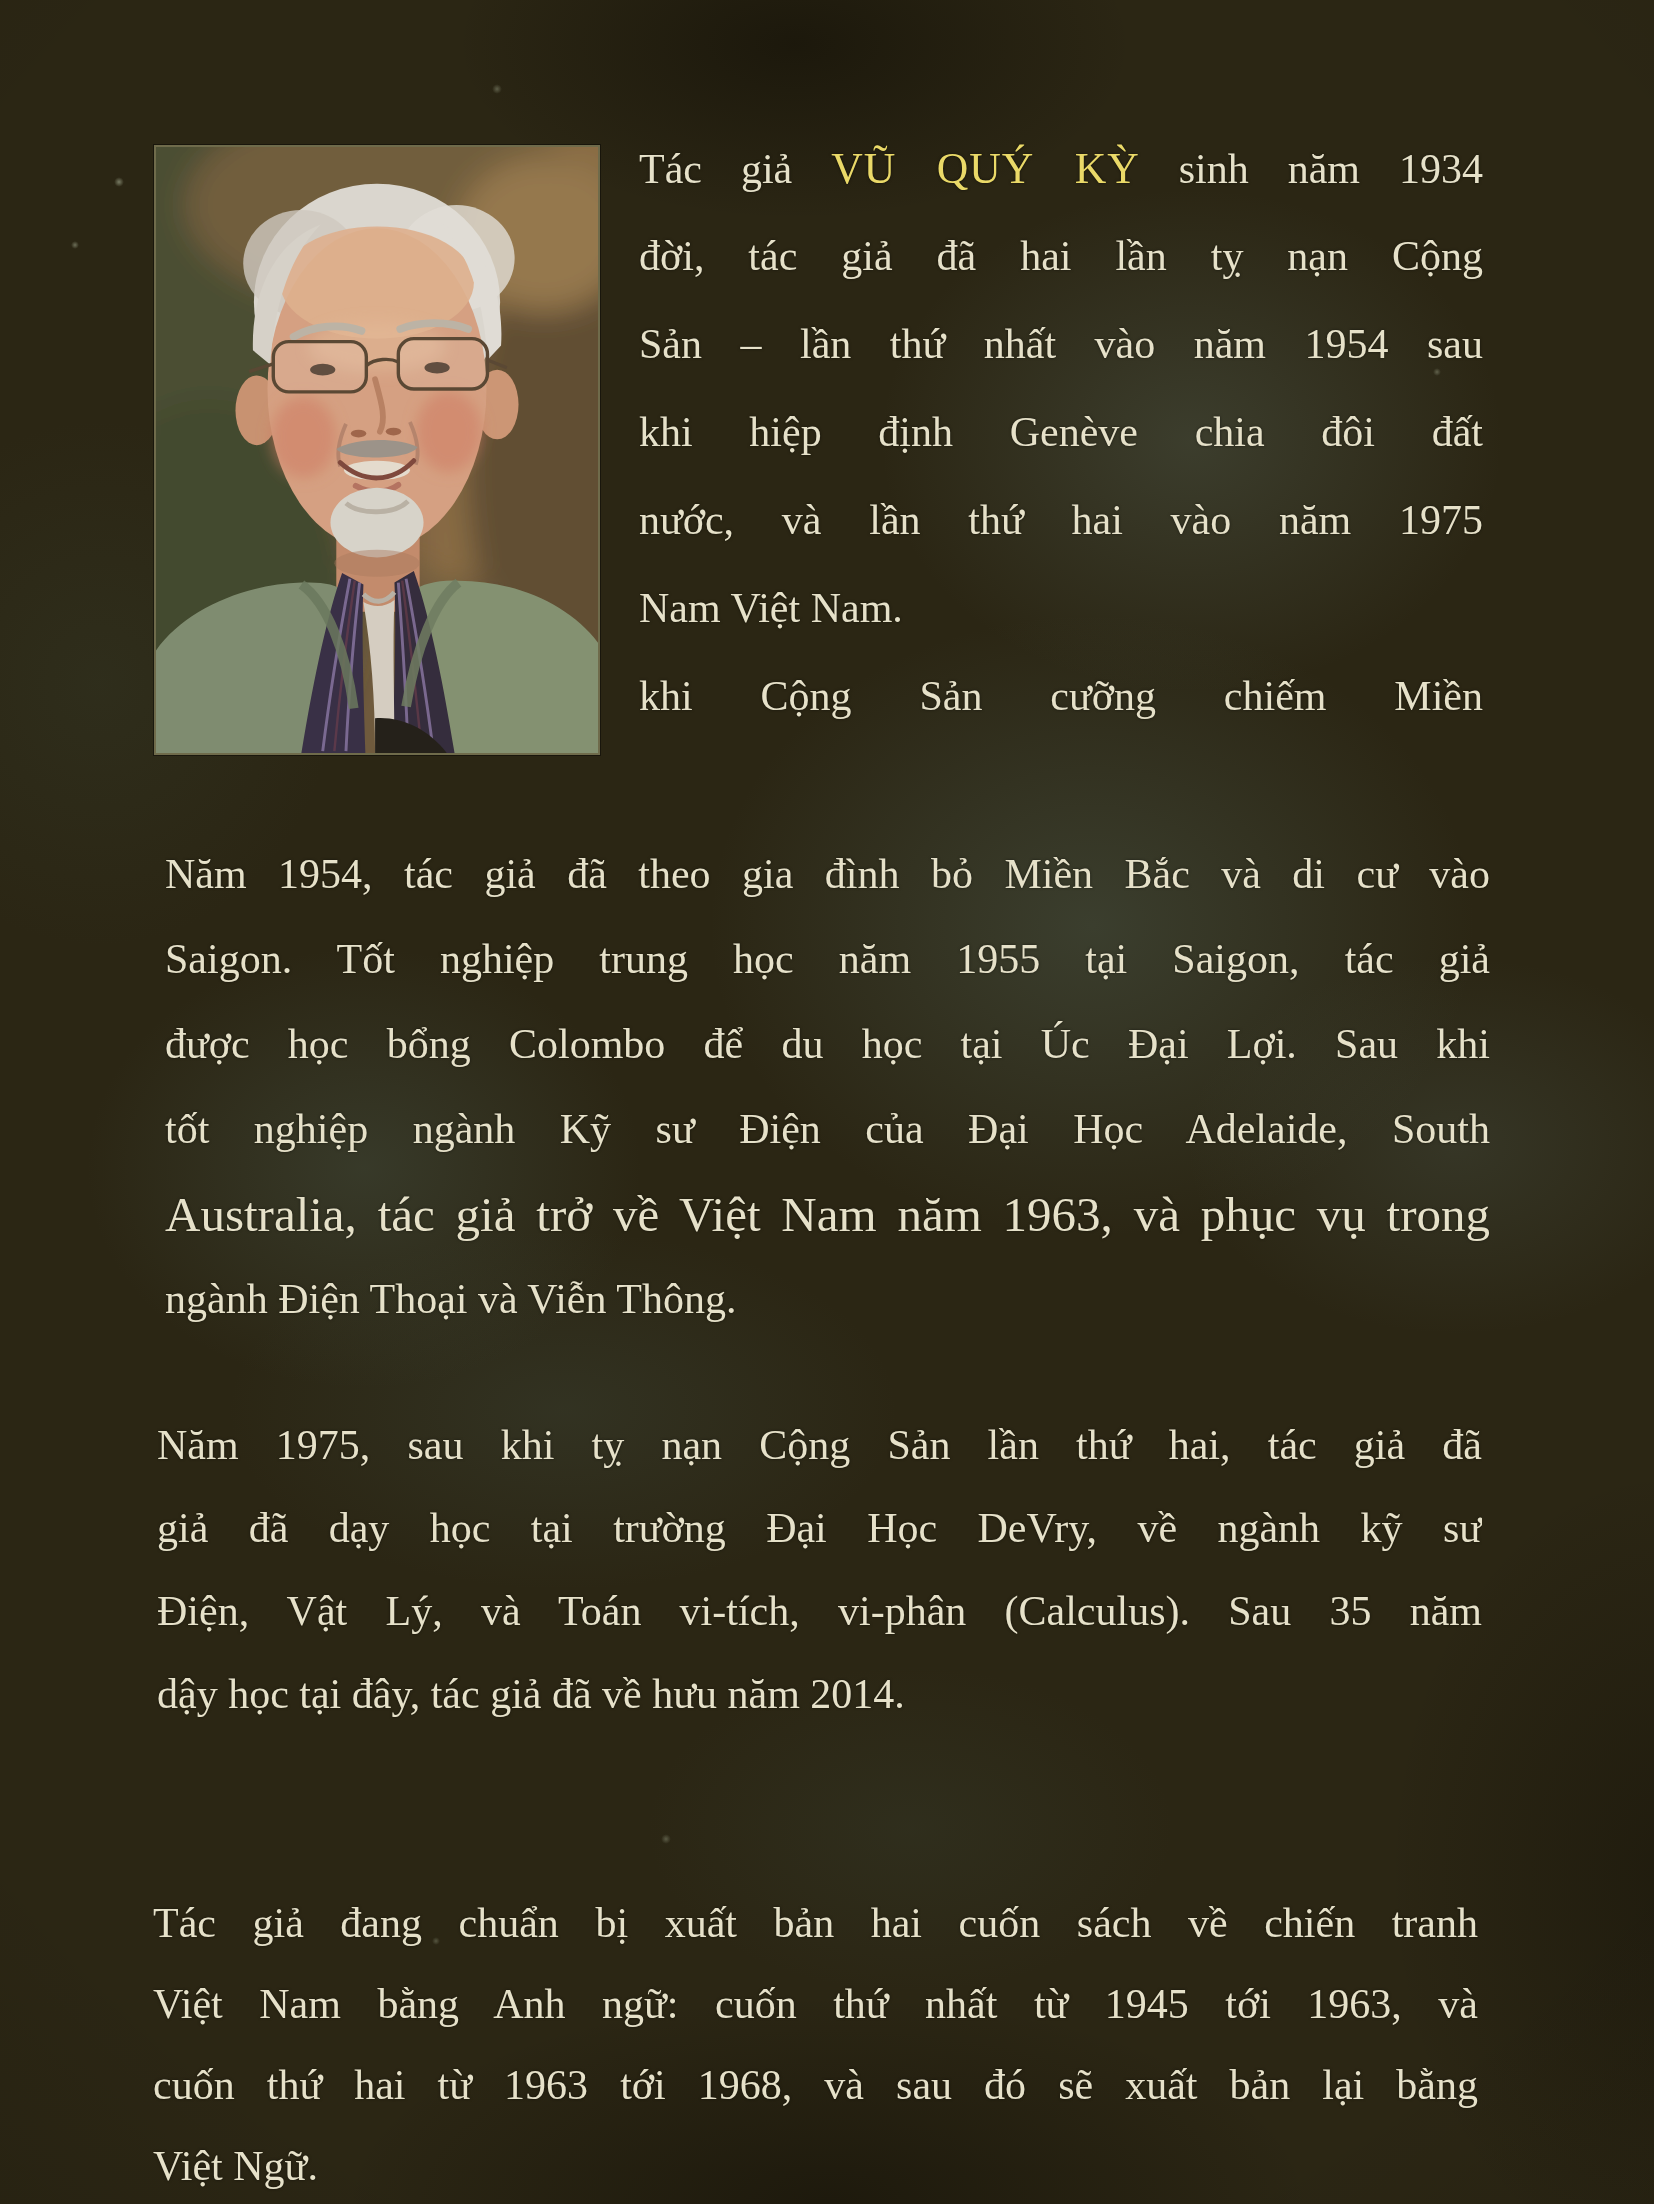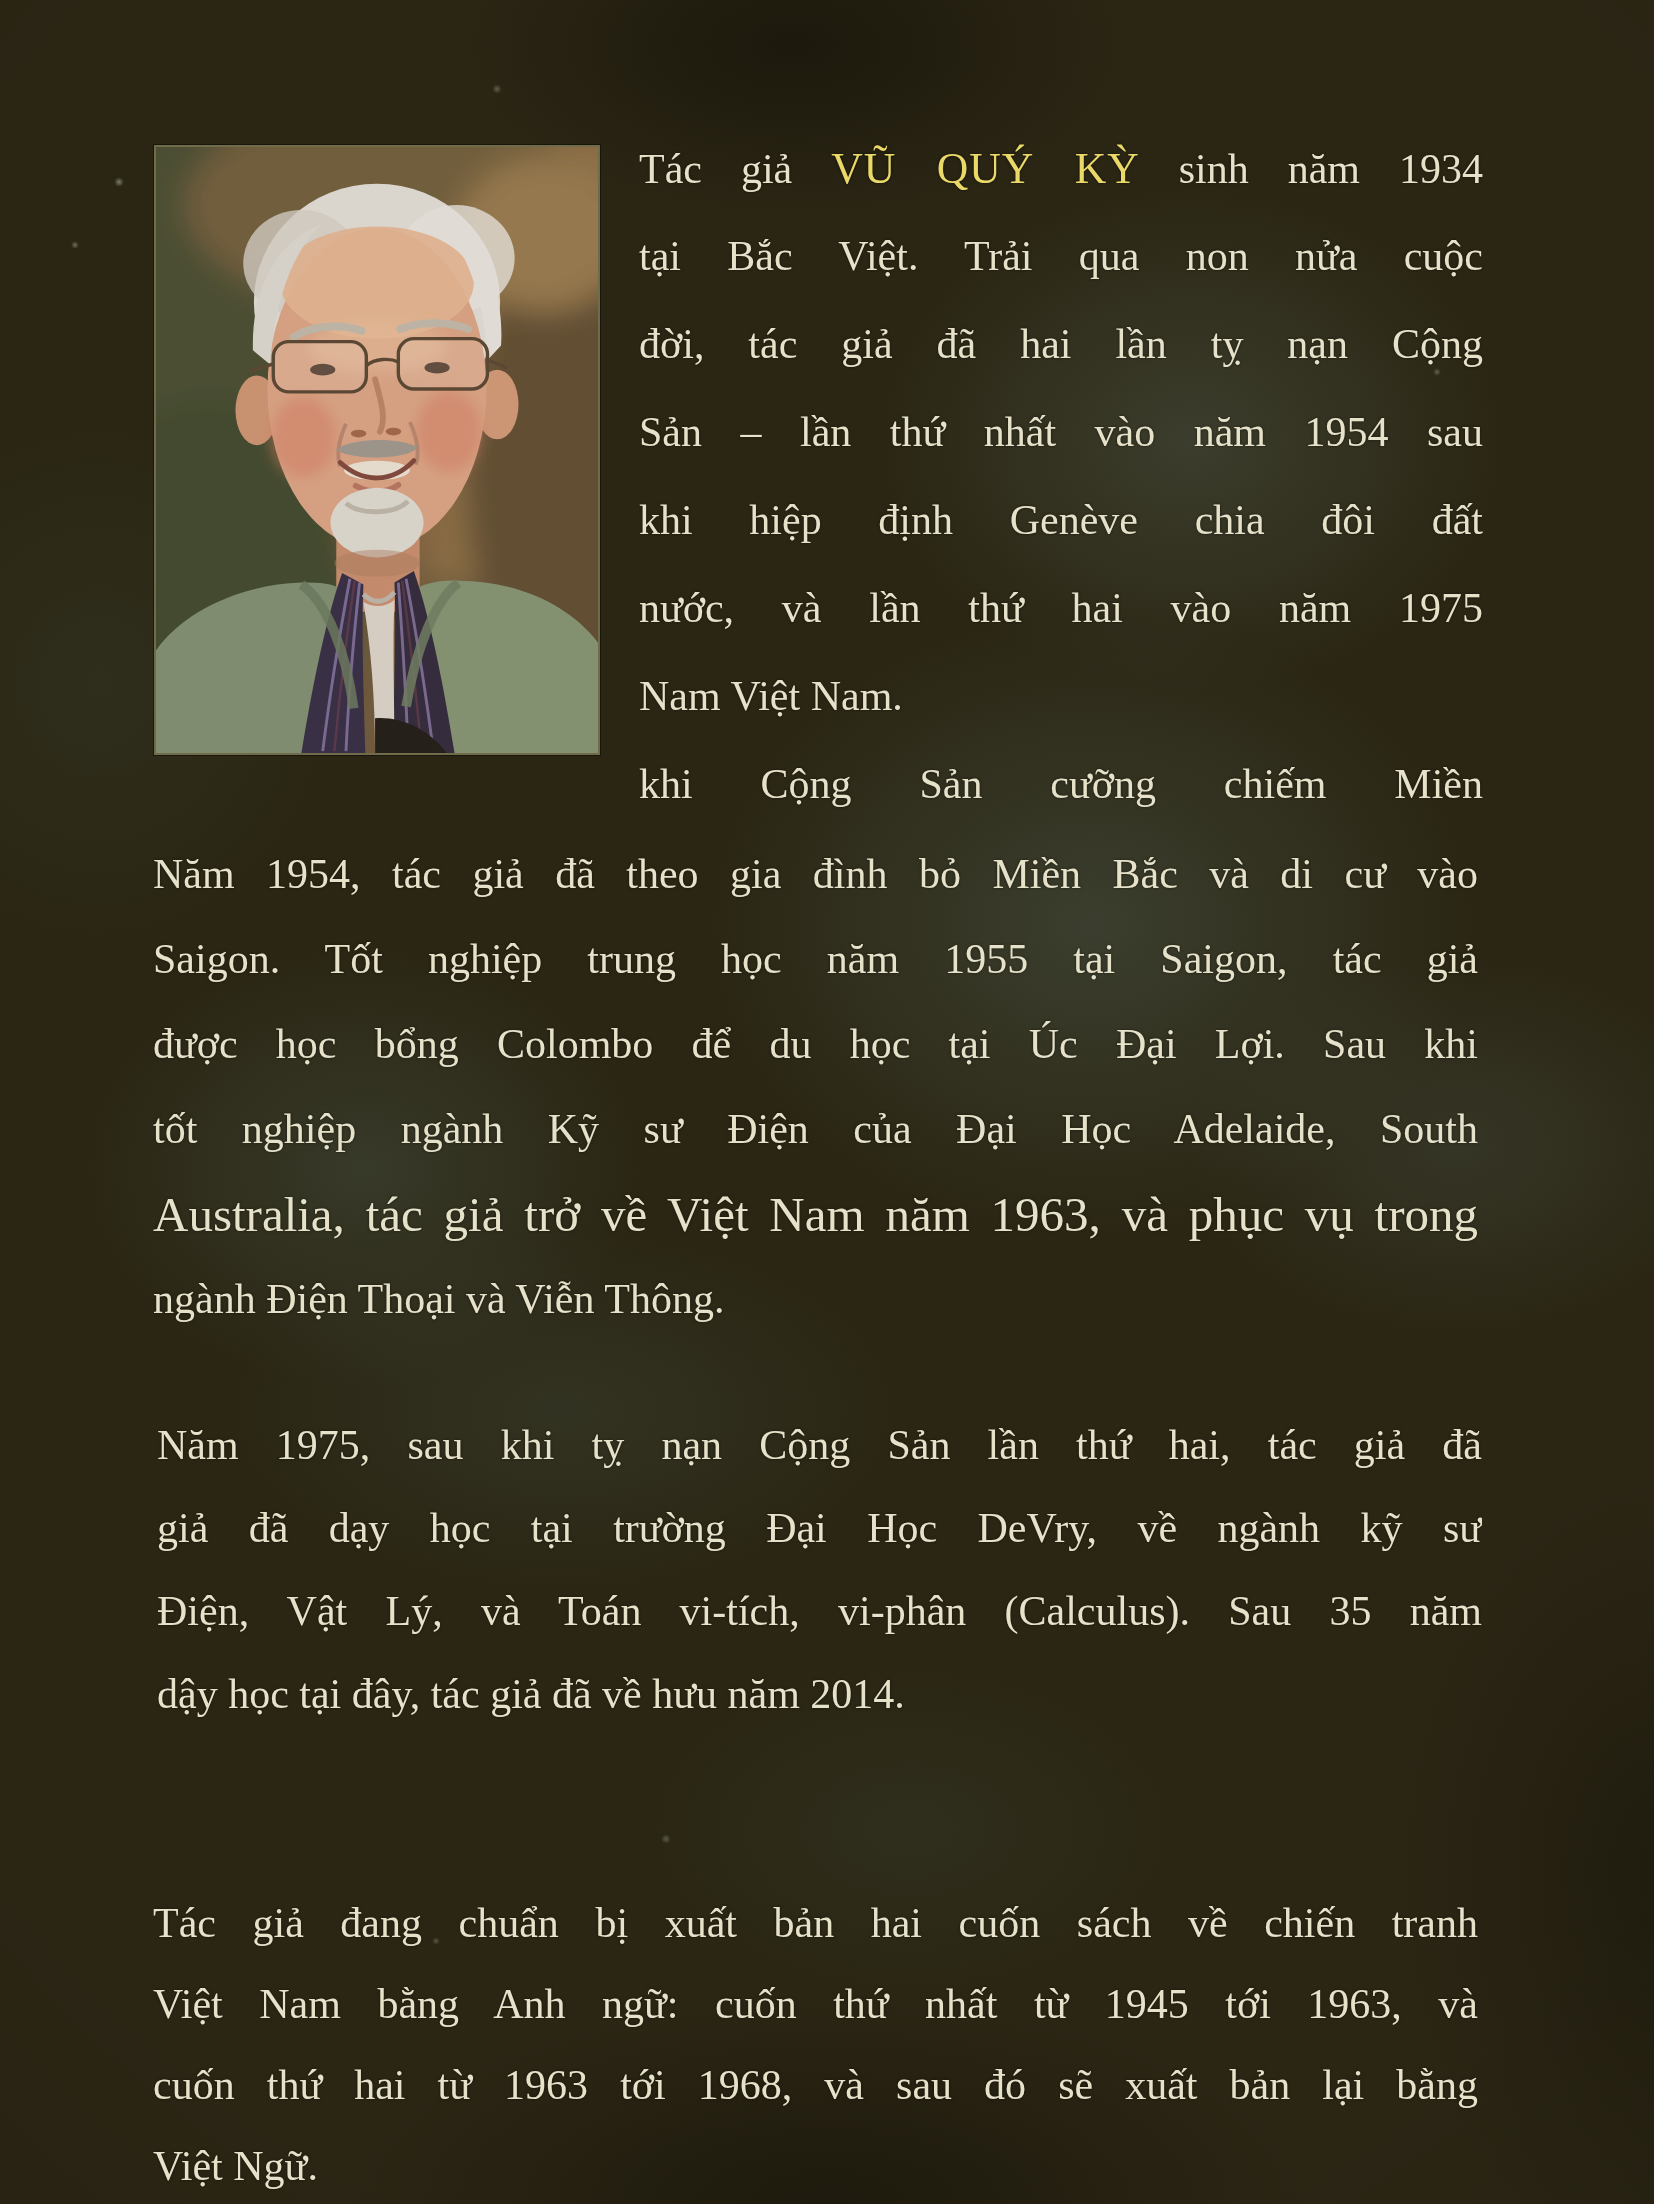--- a/index.html
+++ b/index.html
@@ -56,21 +56,21 @@
   }
   .line{
     white-space:nowrap;
     overflow:hidden;
     text-align:justify;
     text-align-last:justify;
   }
   .line.last{text-align-last:left;}
   .par1{left:639px;top:124px;width:844px;}
   .par1 .line{height:88px;line-height:88px;}
-  .par2{left:153px;top:832px;width:1325px;}
+  .par2{left:165px;top:832px;width:1325px;}
   .par2 .line{height:85px;line-height:85px;}
   .par3{left:157px;top:1404px;width:1325px;}
   .par3 .line{height:83px;line-height:83px;}
   .par4{left:153px;top:1883px;width:1325px;}
   .par4 .line{height:81px;line-height:81px;}
   .author-name{
     color:var(--author-name);
     font-size:104%;
     letter-spacing:1px;
     font-weight:normal;
@@ -182,21 +182,20 @@
 
       <path d="M150,452 C176,470 196,520 204,580" stroke="#66755a" stroke-width="10" fill="none" opacity=".85"></path>
       <path d="M312,450 C288,468 268,518 258,578" stroke="#6b7a5e" stroke-width="10" fill="none" opacity=".85"></path>
 
       <rect width="456" height="626" fill="#c8b89a" opacity="0.05"></rect>
     </svg>
   </div>
 
   <div class="par par1">
     <div class="line"><span>Tác giả </span><span class="author-name">VŨ QUÝ KỲ</span><span> sinh năm 1934</span></div>
-    <div class="line">tại Bắc Việt. Trải qua non nửa cuộc</div>
     <div class="line">đời, tác giả đã hai lần tỵ nạn Cộng</div>
     <div class="line">Sản – lần thứ nhất vào năm 1954 sau</div>
     <div class="line">khi hiệp định Genève chia đôi đất</div>
     <div class="line">nước, và lần thứ hai vào năm 1975</div>
     <div class="line last">Nam Việt Nam.</div>
     <div class="line">khi Cộng Sản cưỡng chiếm Miền</div>
   </div>
 
   <div class="par par2">
     <div class="line">Năm 1954, tác giả đã theo gia đình bỏ Miền Bắc và di cư vào</div>

